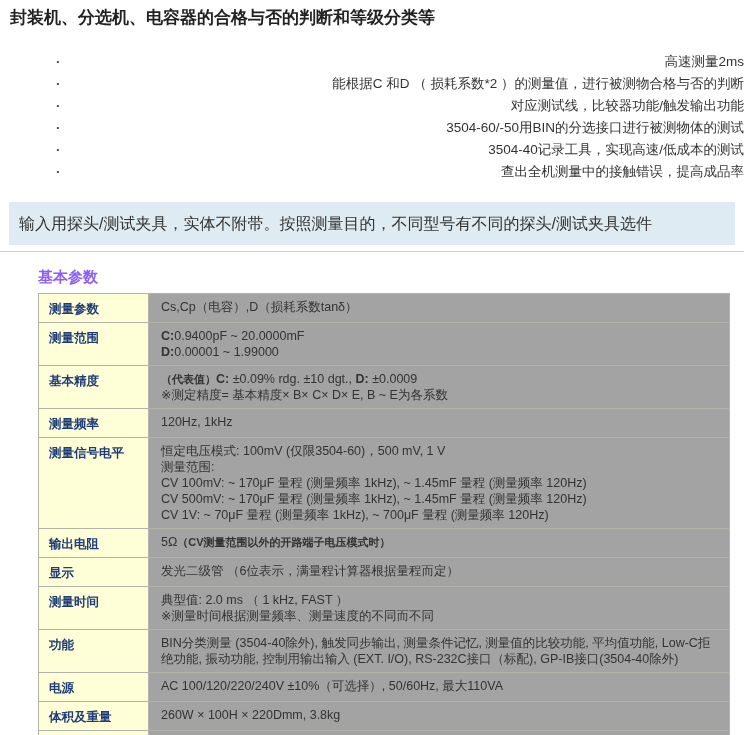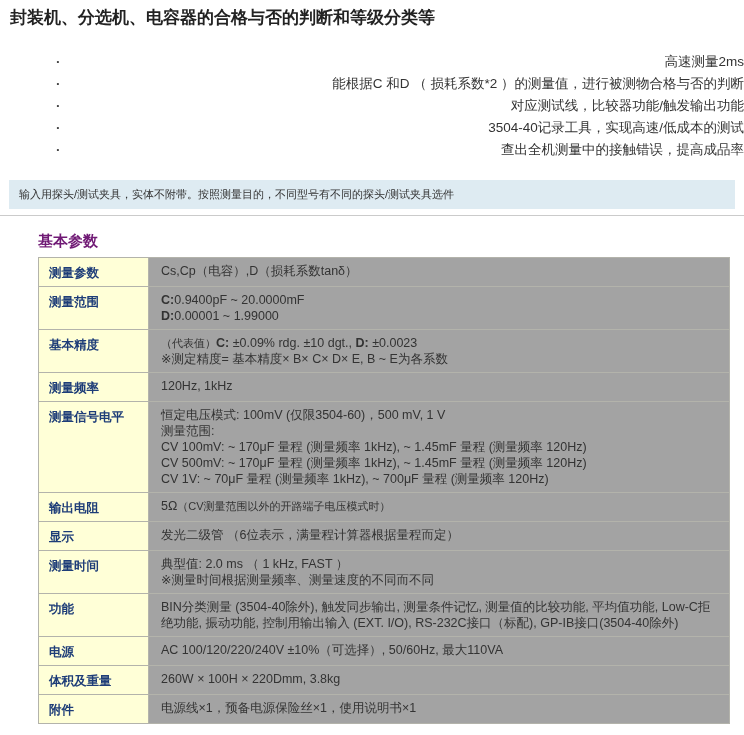--- a/index.html
+++ b/index.html
@@ -44,34 +44,34 @@
     content:"·";
     position:absolute;
     left:0;
     top:0;
     font-weight:bold;
     color:#444;
   }
   .note-bar{
     margin:16px 9px 0 9px;
     background:var(--note-bg);
-    padding:7px 10px;
-    font-size:11px;
+    padding:14px 10px;
+    font-size:16px;
     line-height:15px;
   }
   .divider{
     border:0;
     border-top:1px solid var(--divider);
     margin:6px 0 0 0;
   }
   h2.section-title{
     margin:16px 0 7px 38px;
     font-size:15px;
     line-height:18px;
-    color:#701a75;
+    color:#8b5cf6;
     font-weight:bold;
   }
   table.spec{
     margin-left:38px;
     width:692px;
     border-collapse:collapse;
     border:1px solid var(--border-outer);
     font-size:12.5px;
   }
   table.spec th,
@@ -88,33 +88,34 @@
     padding:7px 6px 5px 10px;
     line-height:16px;
   }
   table.spec td{
     background:#a3a3a3;
     padding:5px 8px 5px 12px;
     line-height:16px;
   }
   table.spec td .line{min-height:16px;}
   table.spec td .b{font-weight:bold;}
-  table.spec td .sm{font-size:11px;}
+  table.spec td .sm{font-size:11px;font-weight:bold;}
 </style>
 </head>
 <body>
 
 <div class="page">
 
   <h1 class="title">封装机、分选机、电容器的合格与否的判断和等级分类等</h1>
 
   <ul class="features">
     <li>高速测量2ms</li>
     <li>能根据C 和D （ 损耗系数*2 ）的测量值，进行被测物合格与否的判断</li>
     <li>对应测试线，比较器功能/触发输出功能</li>
+    <li>3504-60/-50用BIN的分选接口进行被测物体的测试</li>
     <li>3504-40记录工具，实现高速/低成本的测试</li>
     <li>查出全机测量中的接触错误，提高成品率</li>
   </ul>
 
   <div class="note-bar">输入用探头/测试夹具，实体不附带。按照测量目的，不同型号有不同的探头/测试夹具选件</div>
 
   <hr class="divider">
 
   <h2 class="section-title">基本参数</h2>
 
@@ -129,21 +130,21 @@
         <tr>
           <th>测量范围</th>
           <td>
             <div class="line"><span class="b">C:</span><span>0.9400pF ~ 20.0000mF</span></div>
             <div class="line"><span class="b">D:</span><span>0.00001 ~ 1.99000</span></div>
           </td>
         </tr>
         <tr>
           <th>基本精度</th>
           <td>
-            <div class="line"><span class="sm">（代表值）</span><span class="b">C:</span><span> ±0.09% rdg. ±10 dgt., </span><span class="b">D:</span><span> ±0.0023</span></div>
+            <div class="line"><span class="sm">（代表值）</span><span class="b">C:</span><span> ±0.09% rdg. ±10 dgt., </span><span class="b">D:</span><span> ±0.0009</span></div>
             <div class="line"><span>※测定精度= 基本精度× B× C× D× E, B ~ E为各系数</span></div>
           </td>
         </tr>
         <tr>
           <th>测量频率</th>
           <td>
             <div class="line"><span>120Hz, 1kHz</span></div>
           </td>
         </tr>
         <tr>

